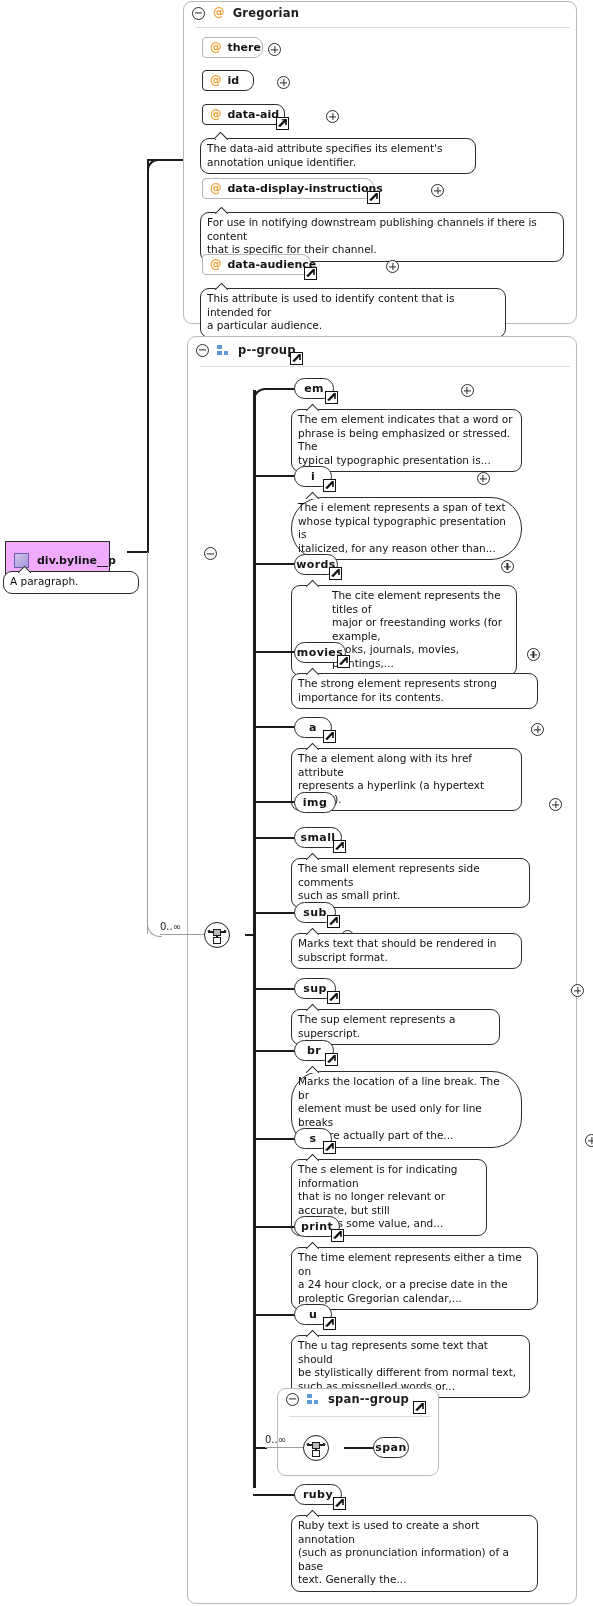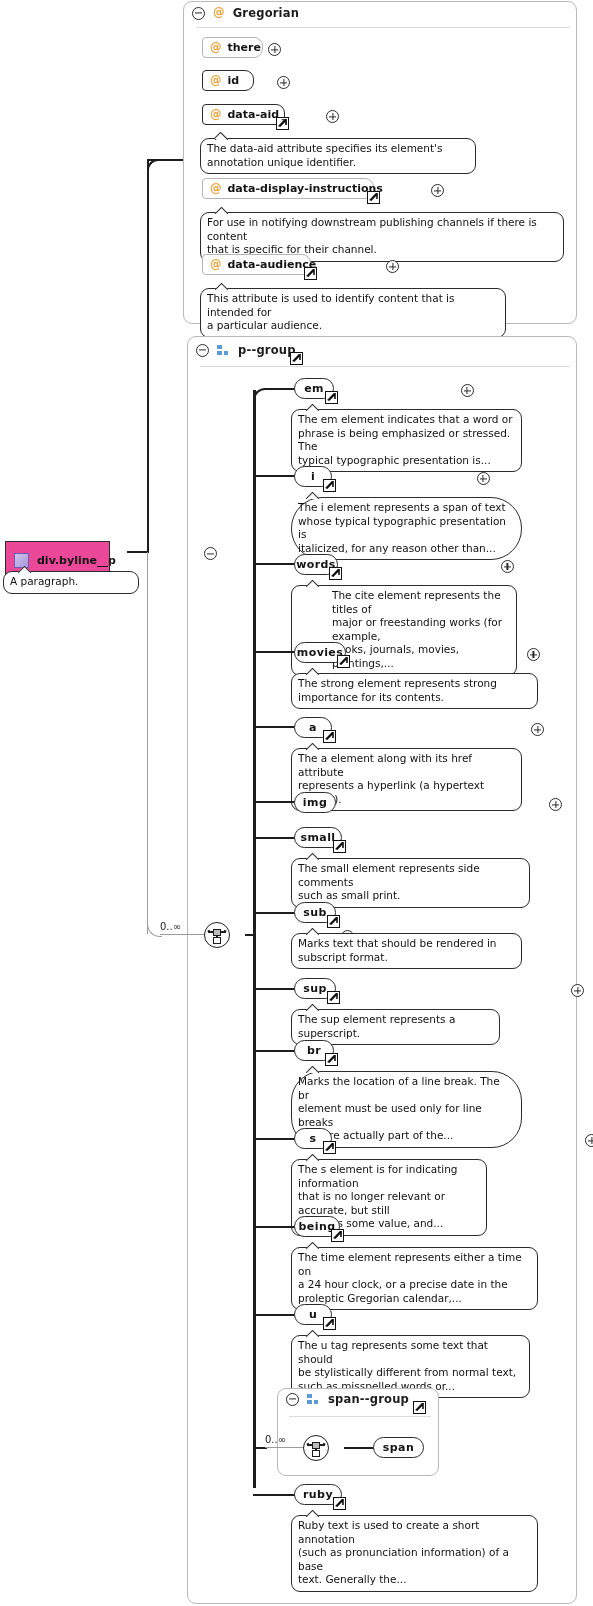--- a/index.html
+++ b/index.html
@@ -61,21 +61,21 @@
 
   .elnode{
     position:absolute;box-sizing:border-box;height:21px;
     border:1.5px solid #2b2b2b;border-radius:11px;background:#fff;
     display:flex;align-items:center;justify-content:center;
     font-size:11px;color:#141414;font-weight:bold;white-space:nowrap;
     letter-spacing:.4px;
   }
   .rootbox{
     position:absolute;box-sizing:border-box;height:38px;
-    border:1.5px solid #2b2b2b;background:#ec4899;
+    border:1.5px solid #2b2b2b;background:#f0abfc;
     display:flex;align-items:center;gap:8px;padding:0 8px;
     font-size:11px;color:#141414;font-weight:bold;white-space:nowrap;
   }
 
   
   .badge{
     position:absolute;width:13px;height:13px;border:1.3px solid #111;
     background:#fff;box-sizing:border-box;
   }
   .badge svg{display:block;width:11px;height:11px;}
@@ -400,21 +400,21 @@
     </svg>
 </div>
 <span class="circ plus abs" style="left:332px;top:1132px;"></span>
 <div class="doc" style="left:291px;top:1159px;width:196px;">The s element is for indicating information
 that is no longer relevant or accurate, but still
 provides some value, and...<span class="tip"></span></div>
 
 
 <div class="ln" style="left:253px;top:1226px;width:43px;height:2.4px;"></div>
 <div class="elnode" style="left:294px;top:1216px;width:46px;">
-  <span>being</span>
+  <span>print</span>
 </div>
 <div class="badge" style="left:331px;top:1229px;">
   <svg viewBox="0 0 11 11">
       <polygon points="1.1,7.9 7.9,1.1 9.8,1.1 9.8,7.0 8.2,7.0 8.2,3.9 3.3,8.9" fill="#111"></polygon>
     </svg>
 </div>
 
 <div class="doc" style="left:291px;top:1247px;width:247px;">The time element represents either a time on
 a 24 hour clock, or a precise date in the
 proleptic Gregorian calendar,...<span class="tip"></span></div>
@@ -460,21 +460,21 @@
   <span class="dl"></span>
     <span class="hl"></span>
   <span class="sq1"></span>
     <span class="v"></span>
     <span class="sq2"></span>
   <span class="hr"></span>
     <span class="dr"></span>
 </div>
 
 <div class="ln" style="left:344px;top:1447px;width:32px;height:2.4px;"></div>
-<div class="elnode" style="left:373px;top:1437px;width:51px;">
+<div class="elnode" style="left:373px;top:1437px;width:36px;">
   <span>span</span>
 </div>
 
 
 
 <div class="ln" style="left:253px;top:1494px;width:43px;height:2.4px;"></div>
 <div class="elnode" style="left:294px;top:1484px;width:48px;">
   <span>ruby</span>
 </div>
 <div class="badge" style="left:333px;top:1497px;">

